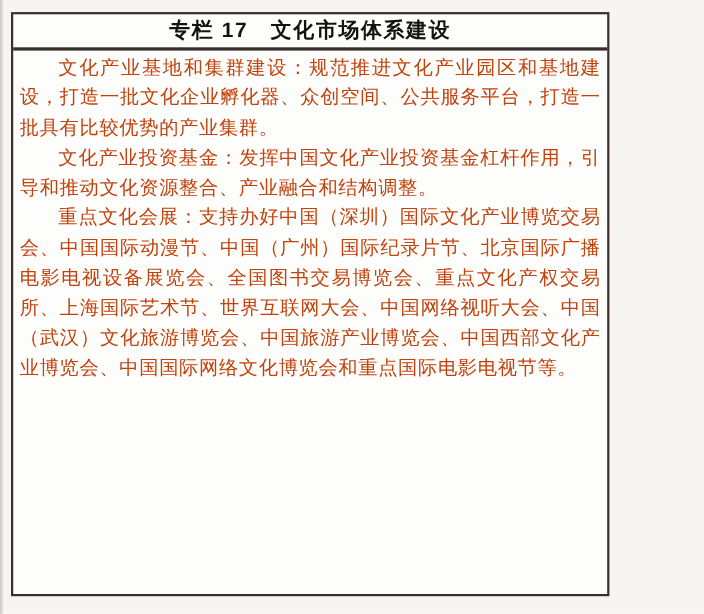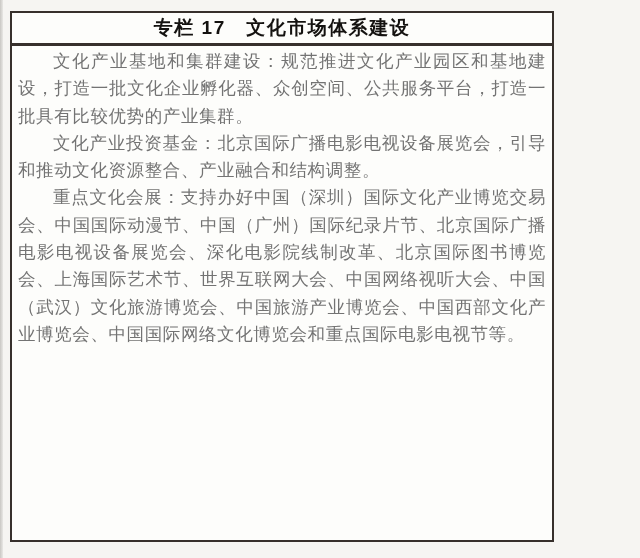--- a/index.html
+++ b/index.html
@@ -44,35 +44,35 @@
     font-weight: bold;
     font-size: 19px;
     letter-spacing: 1.5px;
     color: #141210;
   }
   .panel-body {
     box-sizing: border-box;
     padding: 2px 6px 0 6px;
     font-size: 17.5px;
     line-height: 27.3px;
-    color: #737373;
+    color: #c2410c;
     text-align: justify;
     text-justify: inter-character;
   }
   .panel-body p {
     margin: 0;
     text-indent: 2em;
     letter-spacing: 0.6px;
   }
 </style>
 </head>
 <body>
 
 <div class="scan-edge"></div>
 
 <div class="panel">
   <div class="panel-title">专栏 17　文化市场体系建设</div>
   <div class="panel-body">
     <p>文化产业基地和集群建设：规范推进文化产业园区和基地建设，打造一批文化企业孵化器、众创空间、公共服务平台，打造一批具有比较优势的产业集群。</p>
-    <p>文化产业投资基金：北京国际广播电影电视设备展览会，引导和推动文化资源整合、产业融合和结构调整。</p>
-    <p>重点文化会展：支持办好中国（深圳）国际文化产业博览交易会、中国国际动漫节、中国（广州）国际纪录片节、北京国际广播电影电视设备展览会、深化电影院线制改革、北京国际图书博览会、上海国际艺术节、世界互联网大会、中国网络视听大会、中国（武汉）文化旅游博览会、中国旅游产业博览会、中国西部文化产业博览会、中国国际网络文化博览会和重点国际电影电视节等。</p>
+    <p>文化产业投资基金：发挥中国文化产业投资基金杠杆作用，引导和推动文化资源整合、产业融合和结构调整。</p>
+    <p>重点文化会展：支持办好中国（深圳）国际文化产业博览交易会、中国国际动漫节、中国（广州）国际纪录片节、北京国际广播电影电视设备展览会、全国图书交易博览会、重点文化产权交易所、上海国际艺术节、世界互联网大会、中国网络视听大会、中国（武汉）文化旅游博览会、中国旅游产业博览会、中国西部文化产业博览会、中国国际网络文化博览会和重点国际电影电视节等。</p>
   </div>
 </div>
 
 </body></html>

